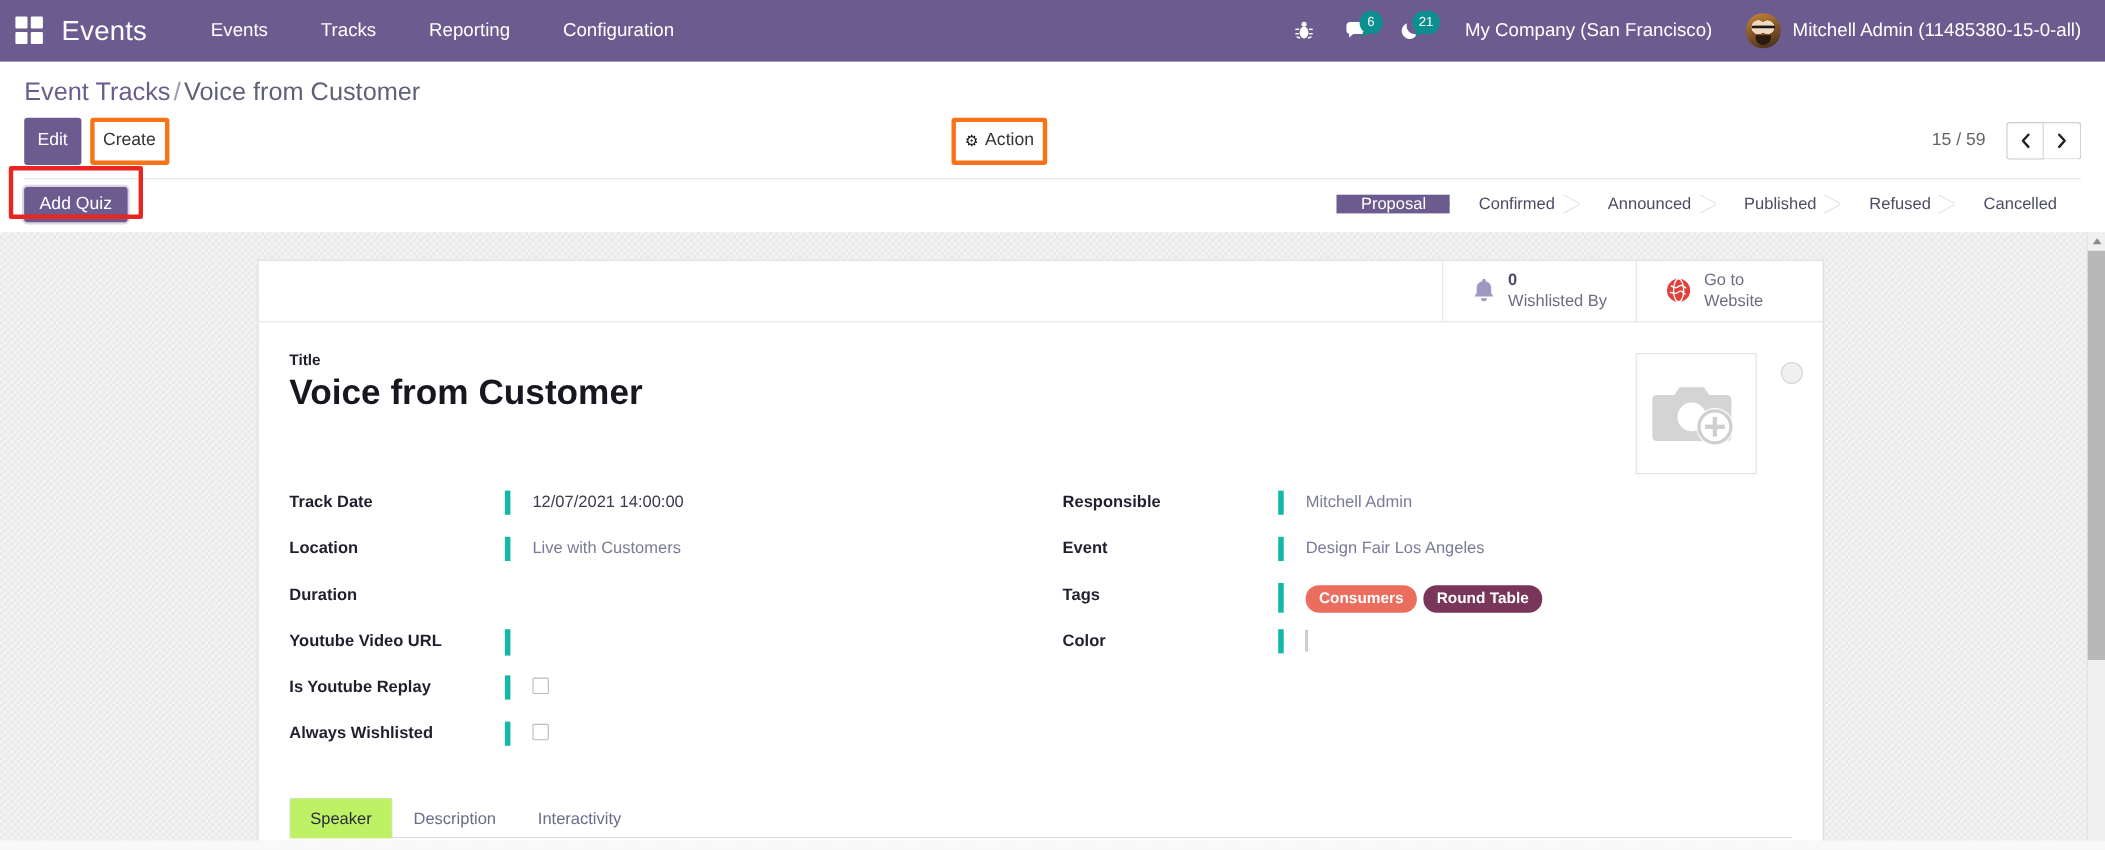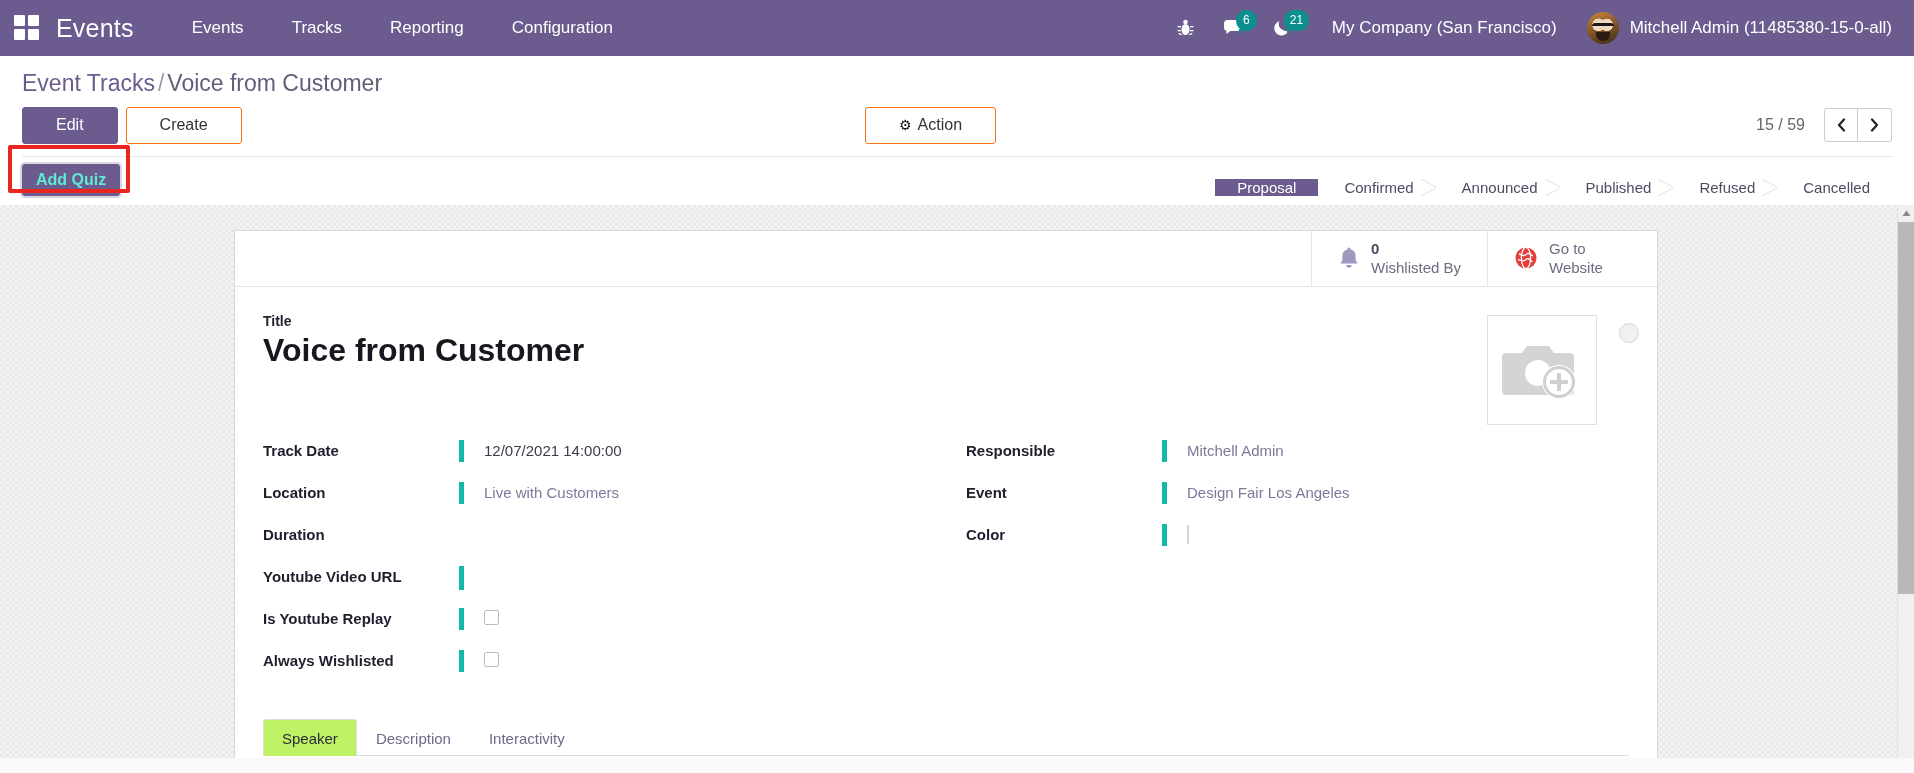--- a/index.html
+++ b/index.html
@@ -139,23 +139,23 @@
 
   .buttons-row {
     display: flex;
     align-items: center;
     padding: 8px 0 12px 0;
     position: relative;
     min-height: 46px;
   }
   .btn {
     font-size: 16px;
-    padding: 7px 33px;
+    padding: 7px 8px;
     border-radius: 3px;
-    border: 1px solid #f97316;
+    border: 4px solid #f97316;
     background: #fff;
     color: #333;
     cursor: pointer;
     line-height: 1.3;
     font-family: "Liberation Sans", sans-serif;
   }
   .btn-primary {
     background: #6b5b8e;
     border-color: #6b5b8e;
     color: #fff;
@@ -208,32 +208,31 @@
     top: -12px;
     width: 122px;
     height: 48px;
     border: 4px solid #e8251f;
     border-radius: 2px;
     pointer-events: none;
   }
   .btn-quiz {
     background: #6b5b8e;
     border: 1px solid #6b5b8e;
-    color: #5eead4;
+    color: #ffffff;
     font-size: 16px;
     padding: 6px 13px;
     border-radius: 3px;
     cursor: pointer;
     box-shadow: 0 0 0 2px rgba(107,91,142,.25);
-    font-weight: bold;
   }
   .statusbar {
     margin-left: auto;
     display: flex;
-    align-items: flex-end;
+    align-items: center;
     height: 32px;
   }
   .stage {
     position: relative;
     display: flex;
     align-items: center;
     padding: 0 22px 0 26px;
     font-size: 15px;
     color: #4c4c63;
     background: #fff;
@@ -668,20 +667,29 @@
         <div class="col col-right">
           <div class="frow">
             <div class="flabel">Responsible</div>
             <div class="fvalue link">Mitchell Admin</div>
           </div>
           <div class="frow">
             <div class="flabel">Event</div>
             <div class="fvalue link">Design Fair Los Angeles</div>
           </div>
           <div class="frow">
+            <div class="flabel">Tags</div>
+            <div class="fvalue">
+              <div class="tags">
+                <span class="tag" id="tag0" style="background: rgb(235, 109, 94);">Consumers</span>
+                <span class="tag" id="tag1" style="background: rgb(121, 54, 90);">Round Table</span>
+              </div>
+            </div>
+          </div>
+          <div class="frow">
             <div class="flabel">Color</div>
             <div class="fvalue">
               <span class="color-swatch" id="colorsw" style="background: rgb(125, 67, 104);"></span>
             </div>
           </div>
         </div>
       </div>
 
       <div class="notebook">
         <div class="nb-tab active">Speaker</div>

